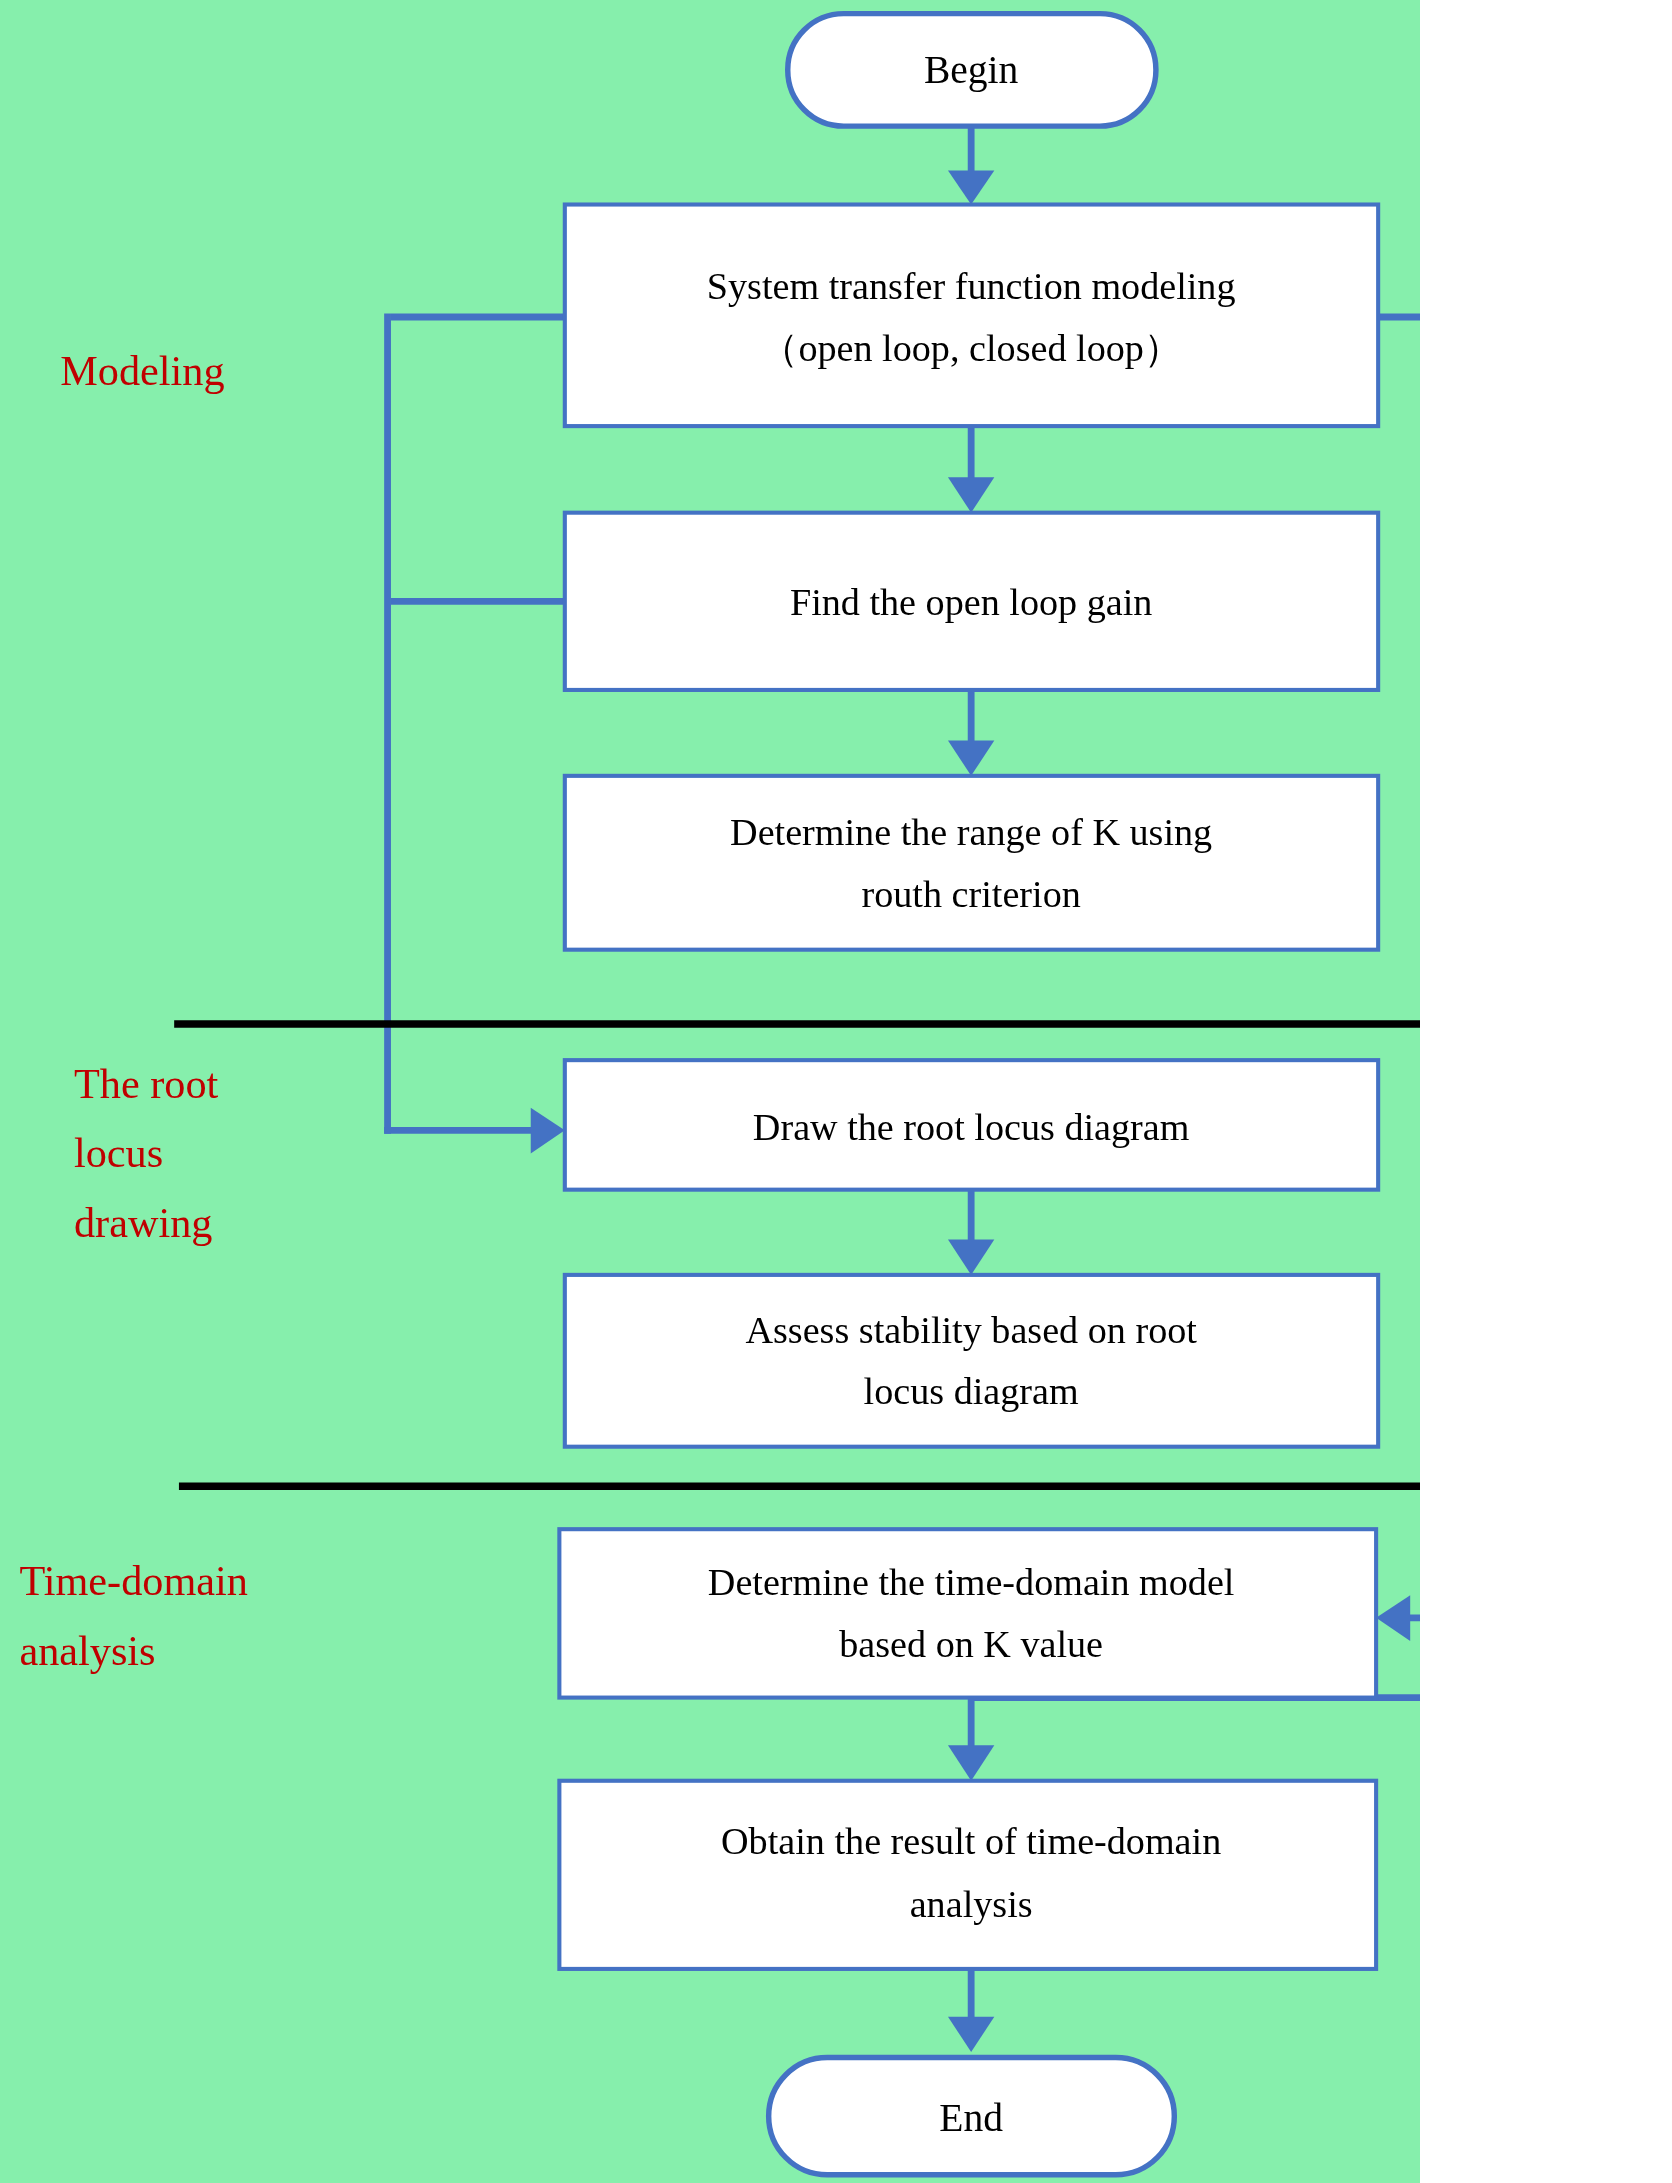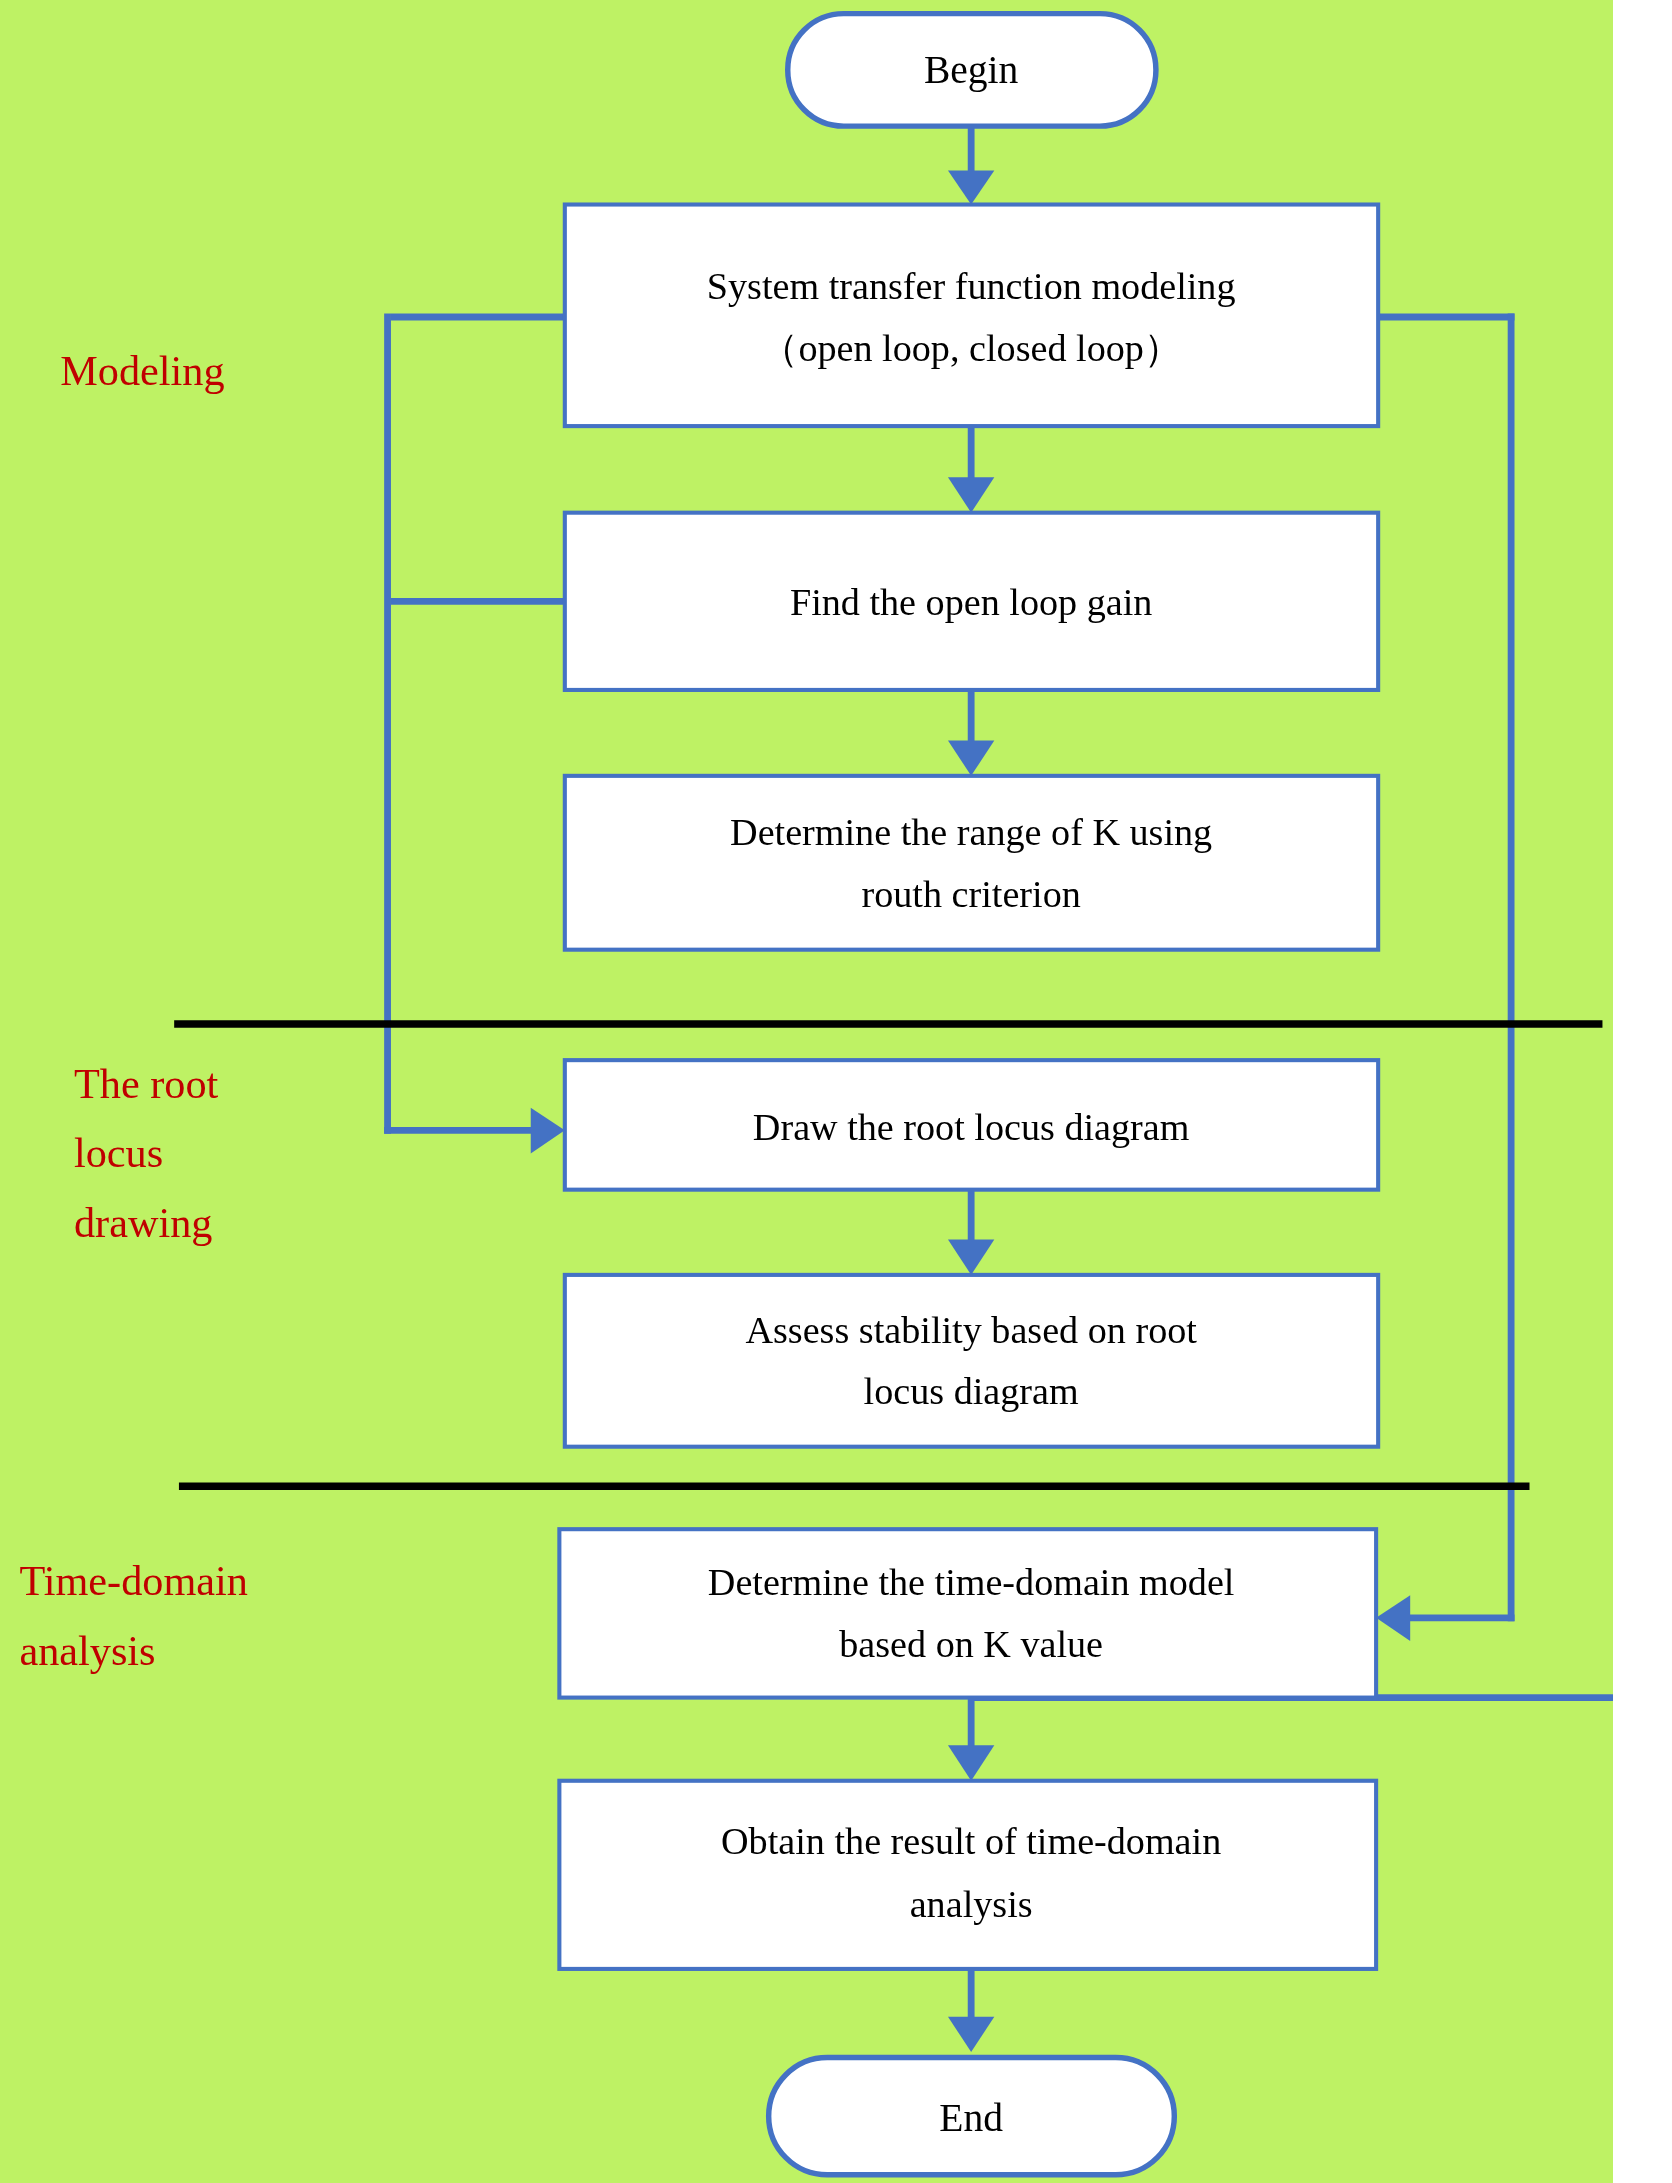--- a/index.html
+++ b/index.html
@@ -5,23 +5,23 @@
   html, body {
     margin: 0;
     padding: 0;
     background: #ffffff;
   }
   body {
     font-family: "Liberation Serif", "DejaVu Serif", serif;
   }
   #flowchart-root {
     position: relative;
-    width: 1613px;
+    width: 1420px;
     height: 2183px;
-    background: #bef264;
+    background: #86efac;
     overflow: hidden;
   }
   #flowchart-svg {
     position: absolute;
     top: 0;
     left: 0;
     width: 1673px;
     height: 2183px;
   }
   .node-text {

